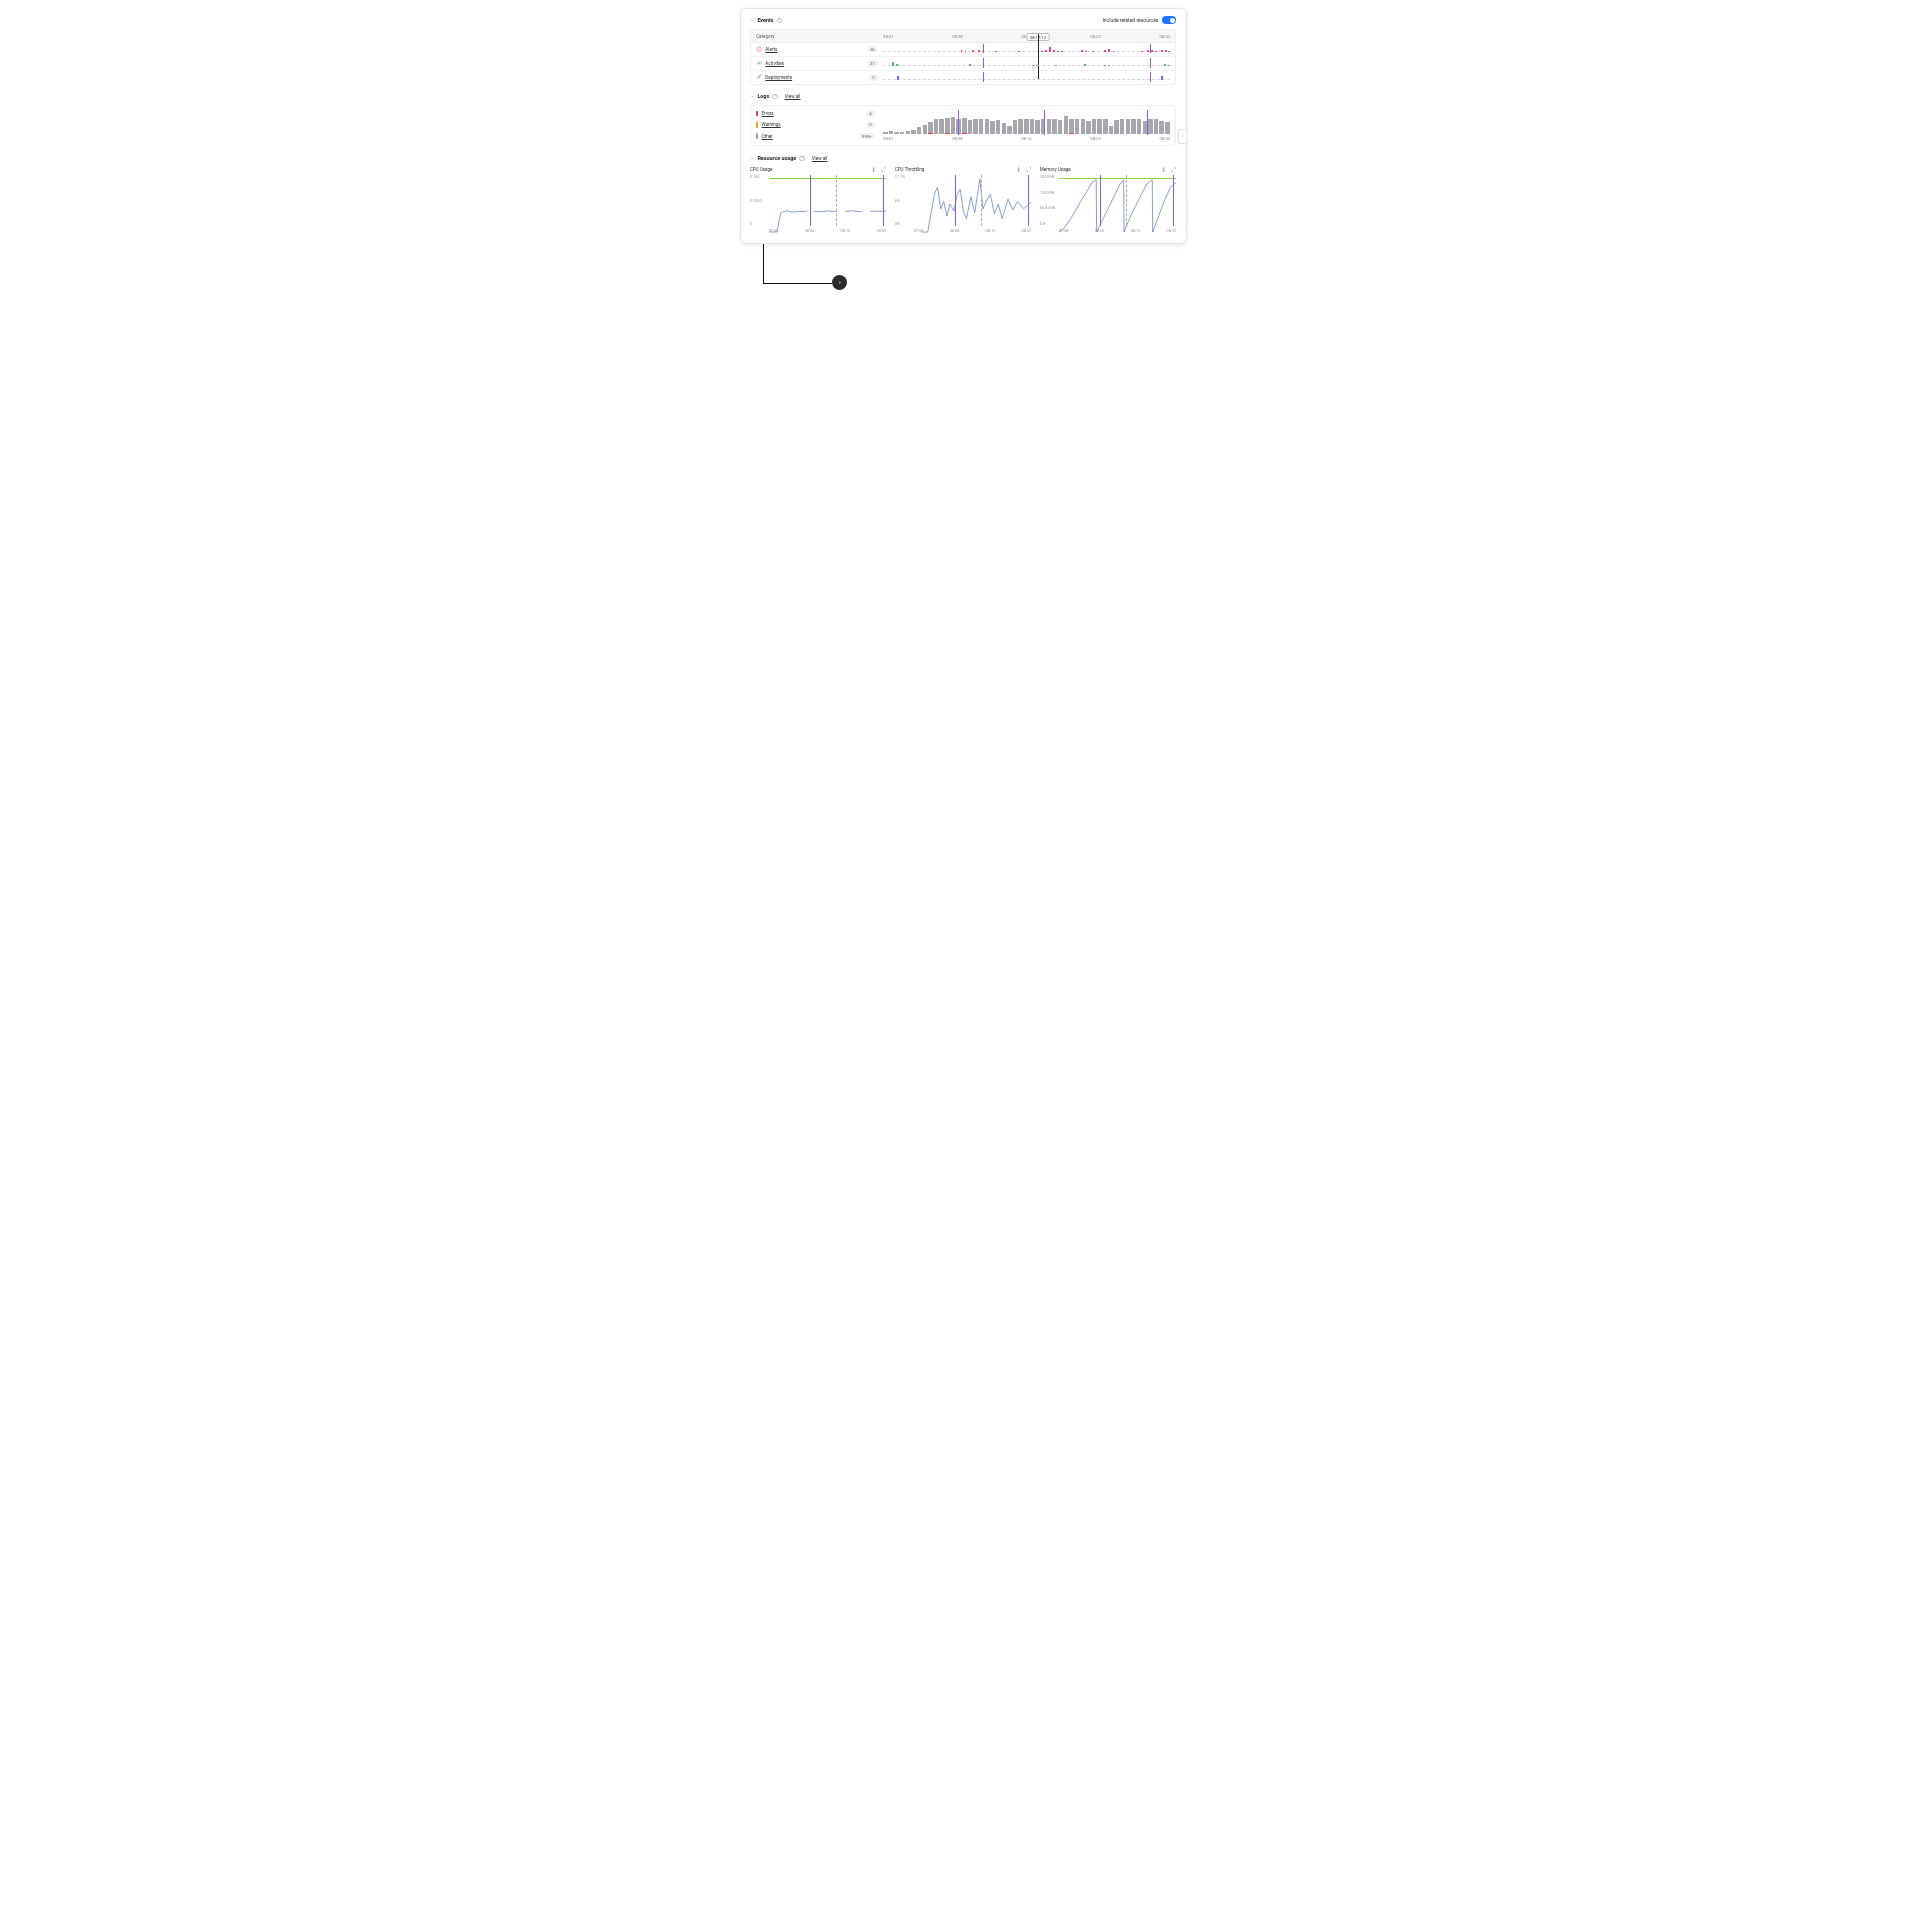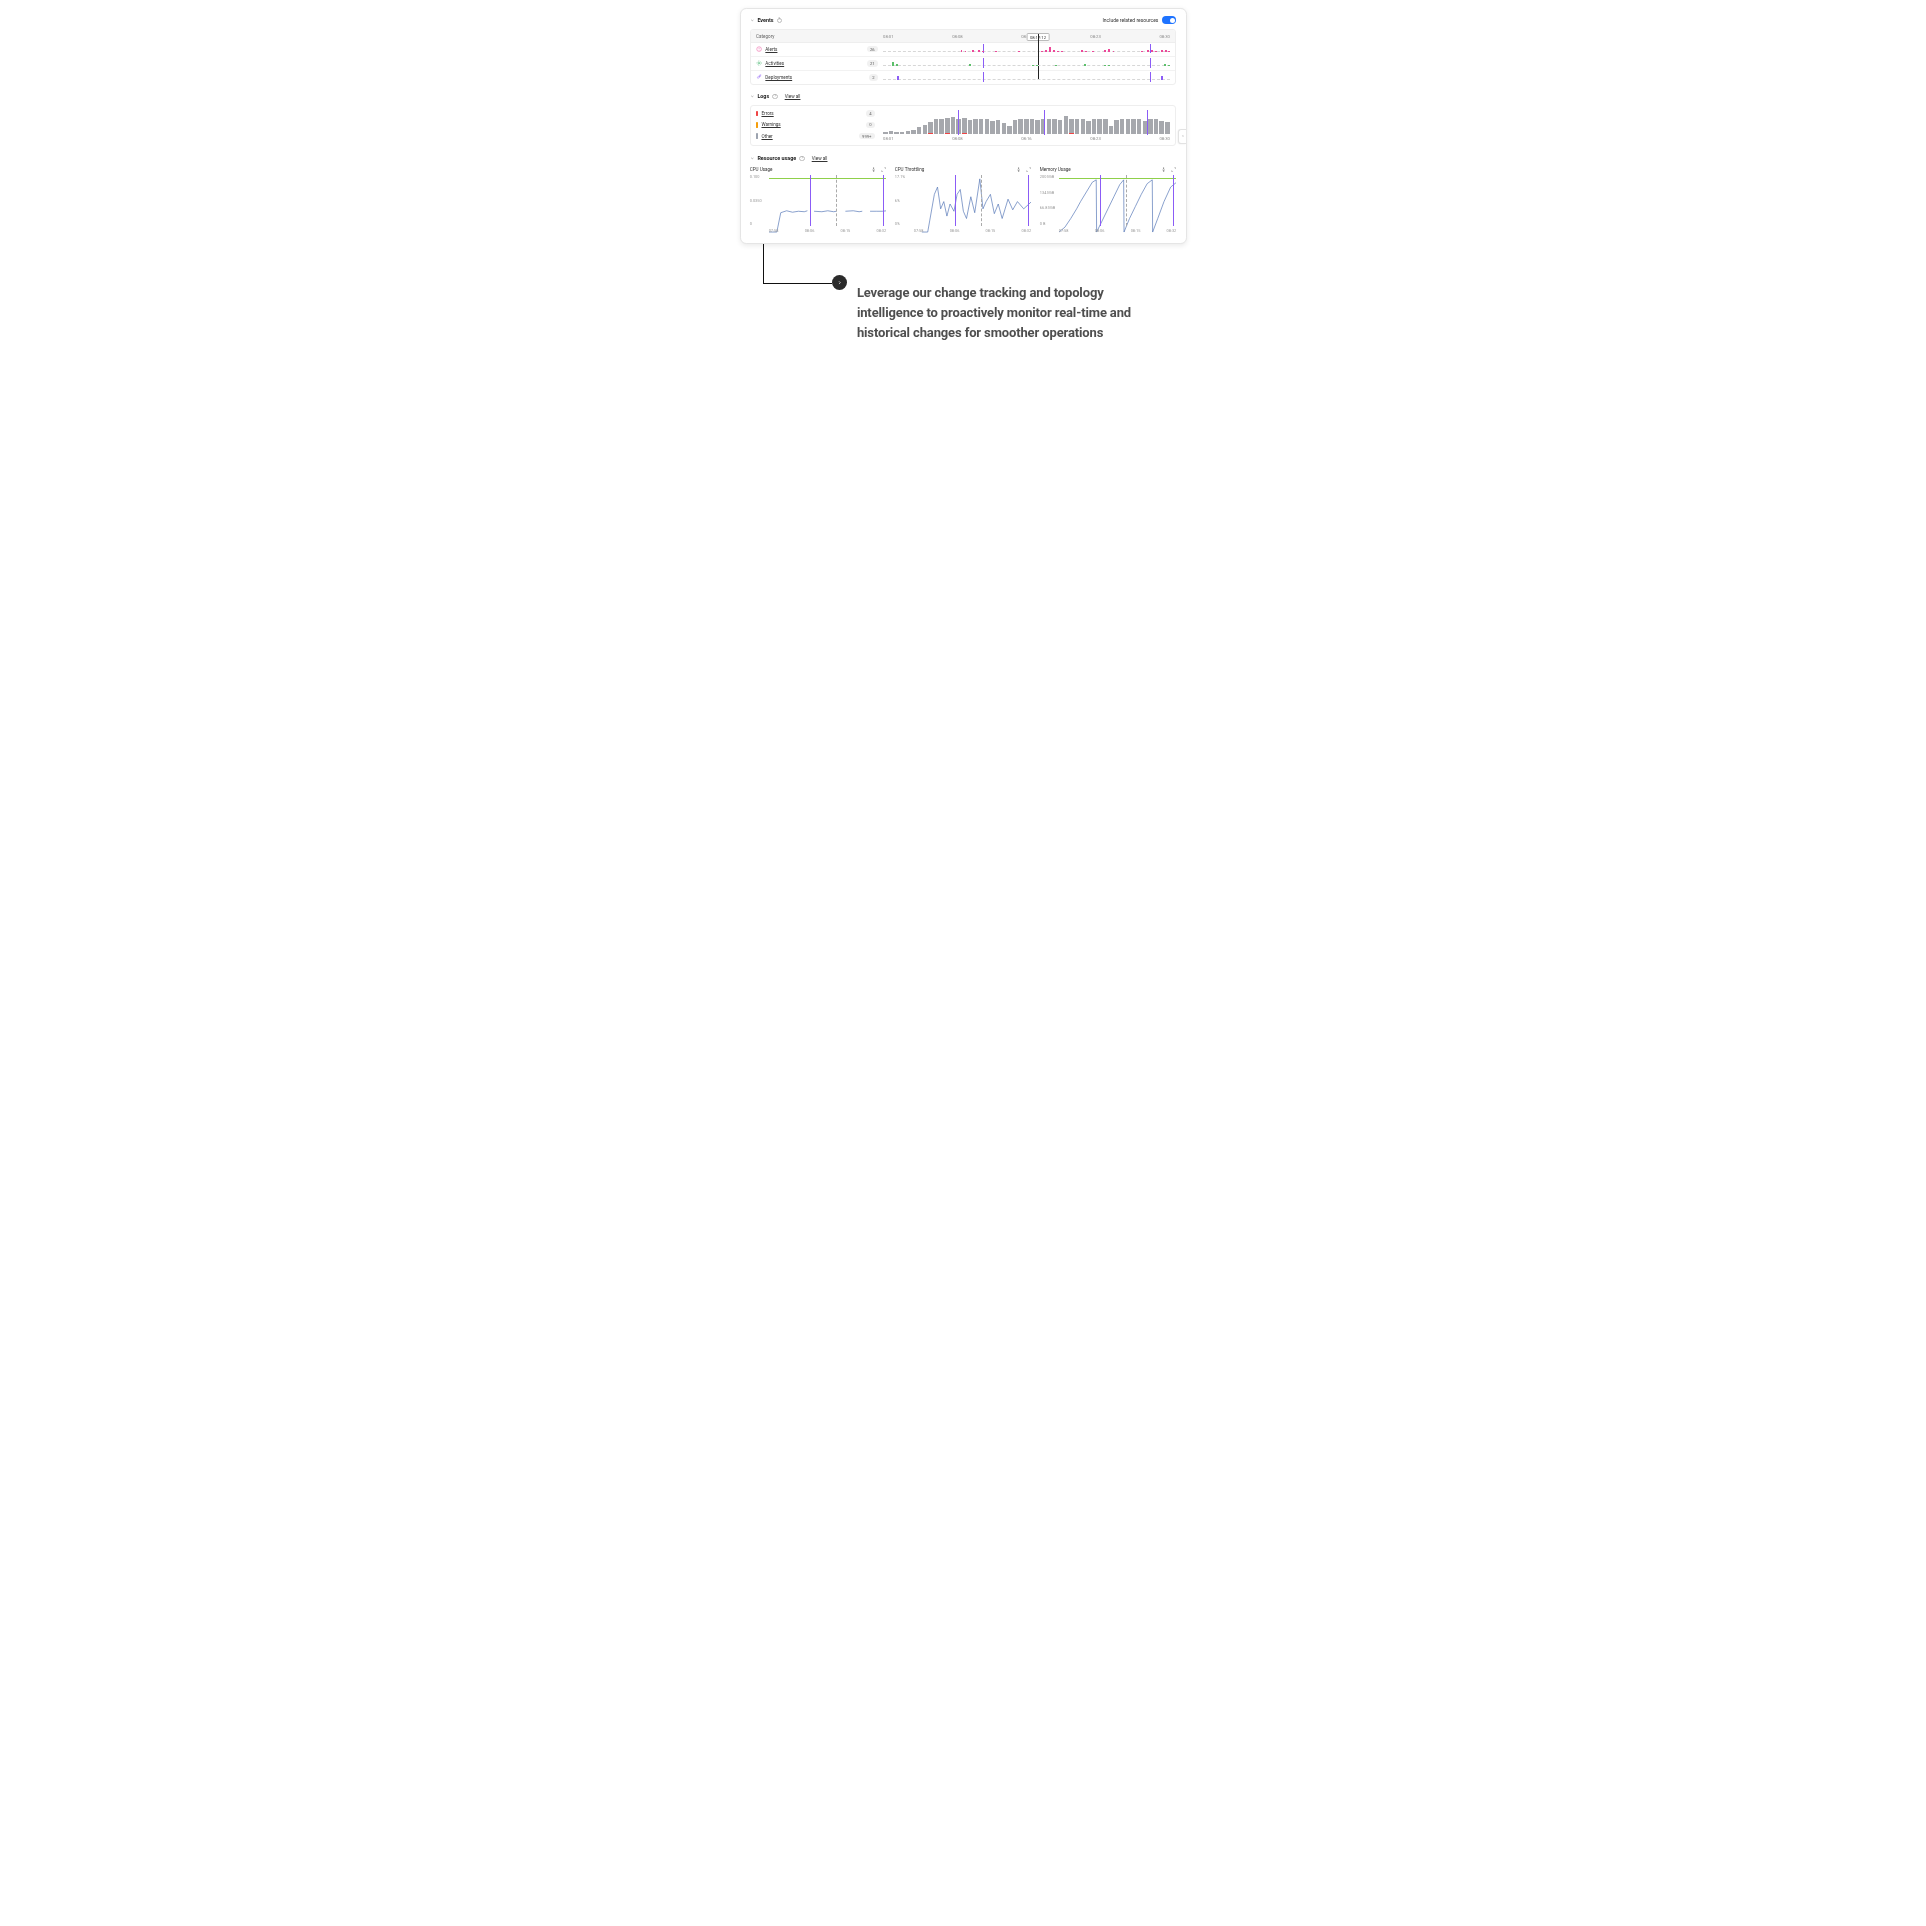--- a/index.html
+++ b/index.html
@@ -575,15 +575,14 @@
   <div class="down"></div>
   <div class="across"></div>
 </div>
 
 <div class="callout-row">
   <div class="chev-circle">
     <svg viewBox="0 0 24 24">
         <polyline points="9 6 15 12 9 18"></polyline>
       </svg>
   </div>
-  <div class="callout-text">Leverage our change tracking and topology intelligence to proactively monitor real-time and historical changes for smoother operations</div>
 </div>
 
 
 </body></html>

